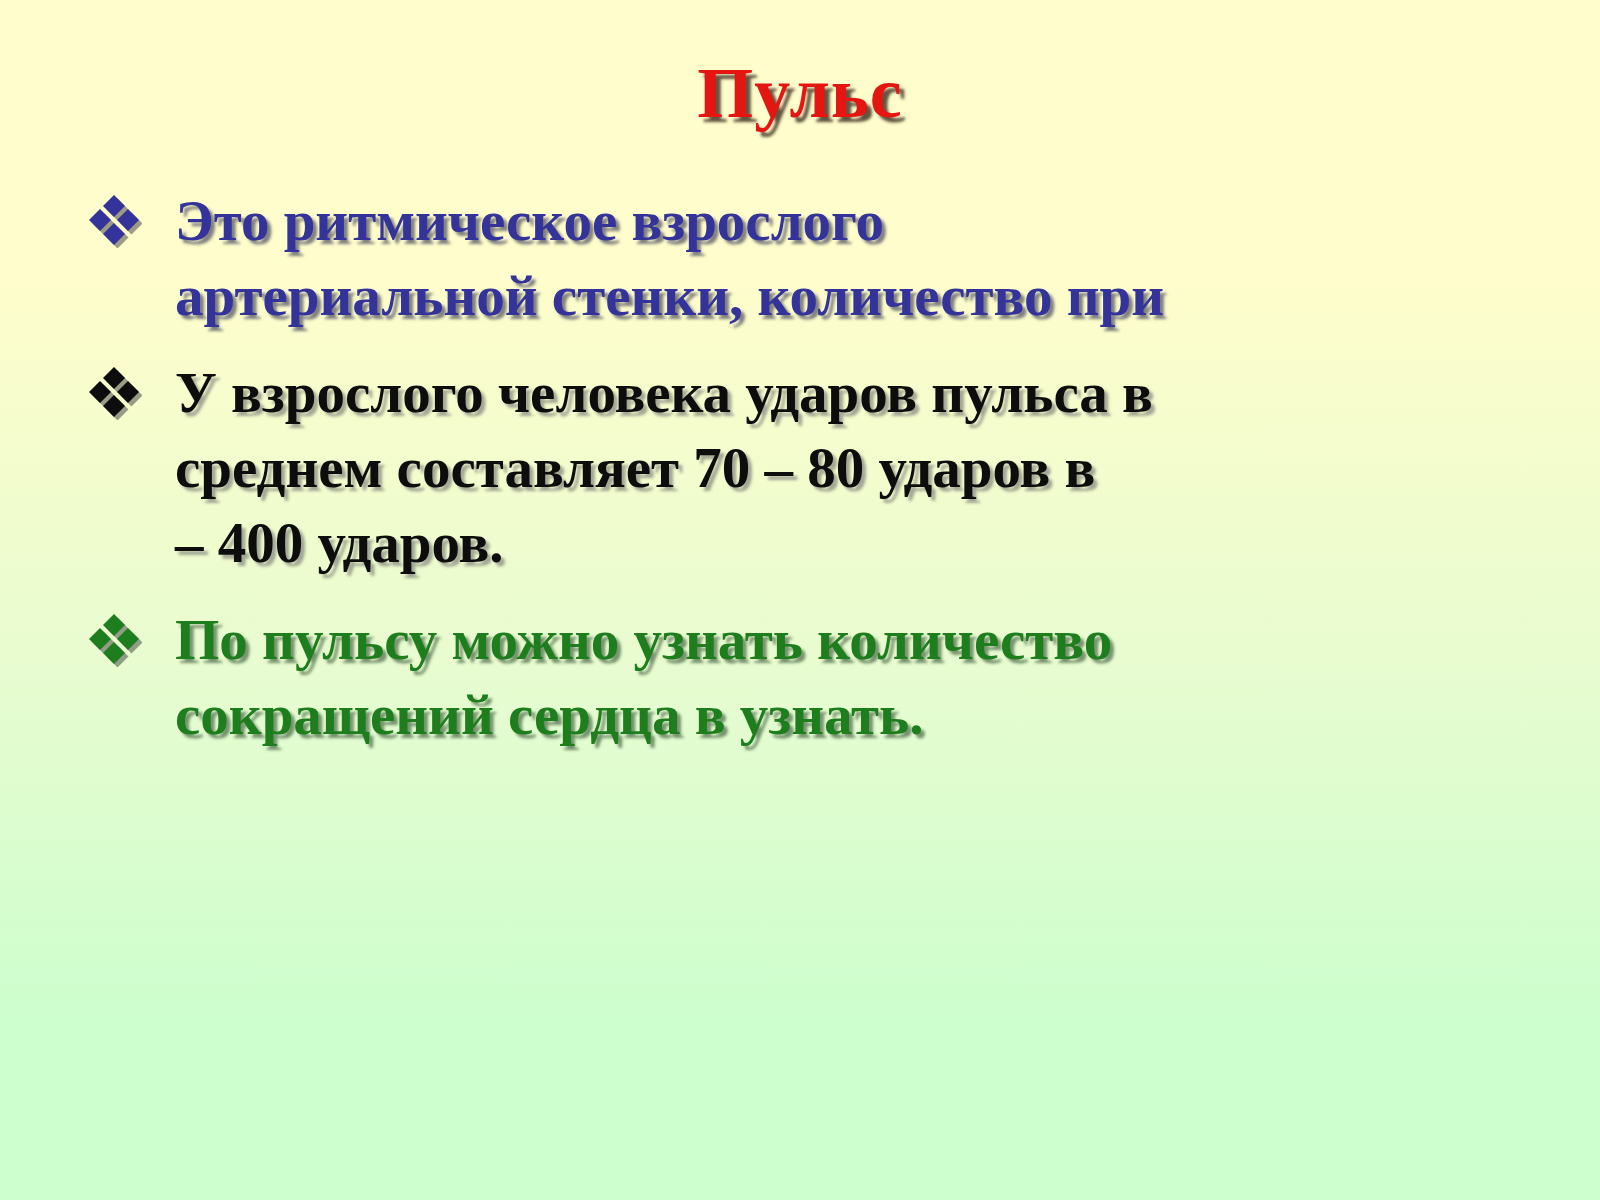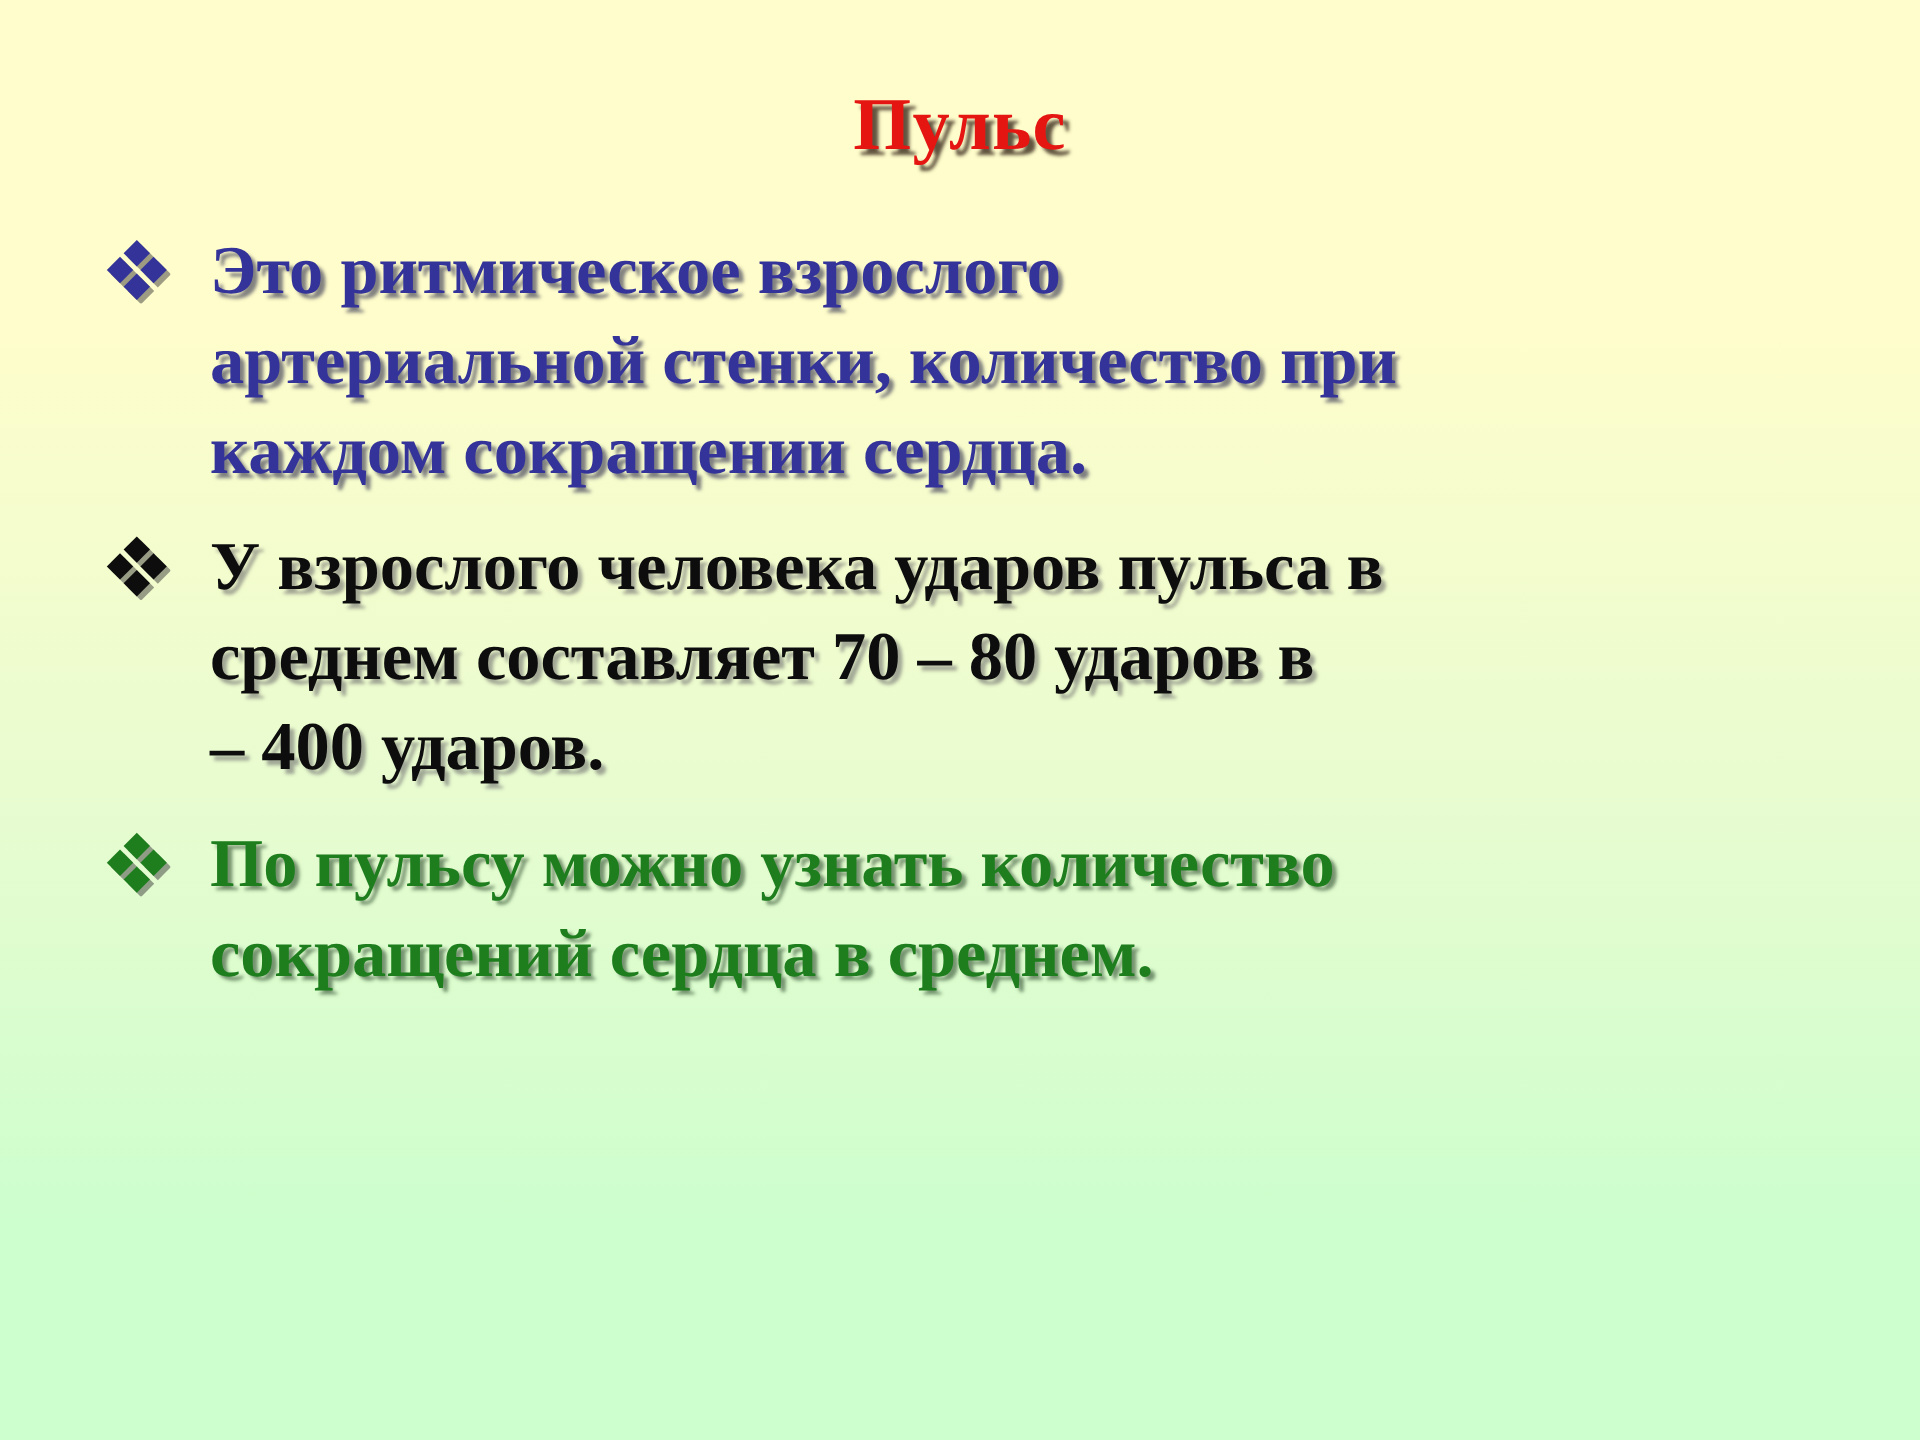--- a/index.html
+++ b/index.html
@@ -17,23 +17,23 @@
       var(--bg-mid, #E8FCD0) 55%,
       var(--bg-bottom, #CDFECD) 85%,
       var(--bg-bottom, #CDFECD) 100%);
   }
   .slide {
     position: relative;
     width: 1600px;
     height: 1200px;
   }
   .slide-title {
-    margin-top: 72px;
+    margin-top: 56px;
     text-align: center;
-    font-size: 62px;
+    font-size: 72px;
     line-height: 1.04;
     font-weight: 700;
     color: var(--title-color, #E51512);
     text-shadow: 5px 5px 3px rgba(70, 55, 40, 0.85);
     letter-spacing: 1px;
   }
   .bullet-list {
     margin-top: 52px;
   }
   .bullet-item {
@@ -94,21 +94,20 @@
           <g fill="currentColor">
             <path d="M28 3 L39 14 L28 25 L17 14 Z"></path>
             <path d="M14 17 L25 28 L14 39 L3 28 Z"></path>
             <path d="M42 17 L53 28 L42 39 L31 28 Z"></path>
             <path d="M28 31 L39 42 L28 53 L17 42 Z"></path>
           </g>
         </svg>
       </span>
       <div class="line">Это ритмическое взрослого</div>
       <div class="line">артериальной стенки, количество при</div>
-      <div class="line">каждом сокращении сердца.</div>
     </div>
 
     <div class="bullet-item para-black">
       <span class="bullet-icon">
         <svg viewBox="0 0 56 56" xmlns="http://www.w3.org/2000/svg">
           <g transform="translate(3.5,3.5)" fill="rgba(60,60,60,0.5)">
             <path d="M28 3 L39 14 L28 25 L17 14 Z"></path>
             <path d="M14 17 L25 28 L14 39 L3 28 Z"></path>
             <path d="M42 17 L53 28 L42 39 L31 28 Z"></path>
             <path d="M28 31 L39 42 L28 53 L17 42 Z"></path>
@@ -137,17 +136,17 @@
           </g>
           <g fill="currentColor">
             <path d="M28 3 L39 14 L28 25 L17 14 Z"></path>
             <path d="M14 17 L25 28 L14 39 L3 28 Z"></path>
             <path d="M42 17 L53 28 L42 39 L31 28 Z"></path>
             <path d="M28 31 L39 42 L28 53 L17 42 Z"></path>
           </g>
         </svg>
       </span>
       <div class="line">По пульсу можно узнать количество</div>
-      <div class="line">сокращений сердца в среднем.</div>
+      <div class="line">сокращений сердца в узнать.</div>
     </div>
 
   </div>
 </div>
 
 </body></html>

